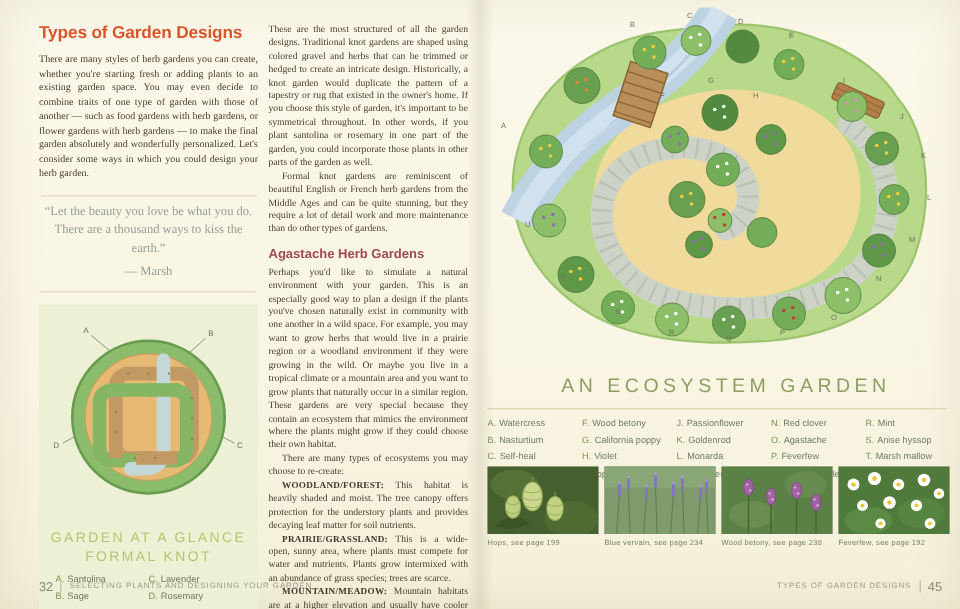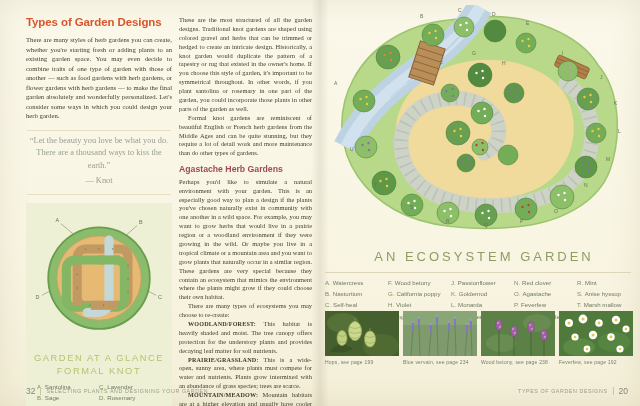--- a/index.html
+++ b/index.html
@@ -62,21 +62,21 @@
 <div class="spread">
 
   <div class="page page-left">
 
     <div class="col1">
       <h1 class="main-heading">Types of Garden Designs</h1>
       <p class="body-text">There are many styles of herb gardens you can create, whether you're starting fresh or adding plants to an existing garden space. You may even decide to combine traits of one type of garden with those of another — such as food gardens with herb gardens, or flower gardens with herb gardens — to make the final garden absolutely and wonderfully personalized. Let's consider some ways in which you could design your herb garden.</p>
 
       <div class="quote-block">
         <p class="quote">“Let the beauty you love be what you do. There are a thousand ways to kiss the earth.”</p>
-        <p class="quote-attr">— Knot</p>
+        <p class="quote-attr">— Marsh</p>
       </div>
 
       <div class="knot-box">
         <svg class="knot-svg" viewBox="0 0 150 150">
 
           <line x1="33" y1="14" x2="51" y2="29" stroke="#8a8a74" stroke-width="0.7"></line>
           <line x1="117" y1="16" x2="100" y2="31" stroke="#8a8a74" stroke-width="0.7"></line>
           <line x1="138" y1="93" x2="123" y2="85" stroke="#8a8a74" stroke-width="0.7"></line>
           <line x1="12" y1="93" x2="27" y2="85" stroke="#8a8a74" stroke-width="0.7"></line>
 
@@ -497,18 +497,18 @@
               <circle cx="61" cy="38" r="1.3" fill="#e6c83a"></circle>
           </g>
         </svg>
         <figcaption class="photo-caption">Feverfew, see page 192</figcaption>
       </figure>
     </div>
 
     <div class="footer footer-right">
       <span class="ft">TYPES OF GARDEN DESIGNS</span>
       <span class="sep"></span>
-      <span class="pn">20</span>
+      <span class="pn">45</span>
     </div>
   </div>
 
   <div class="spine"></div>
 </div>
 
 </body></html>

